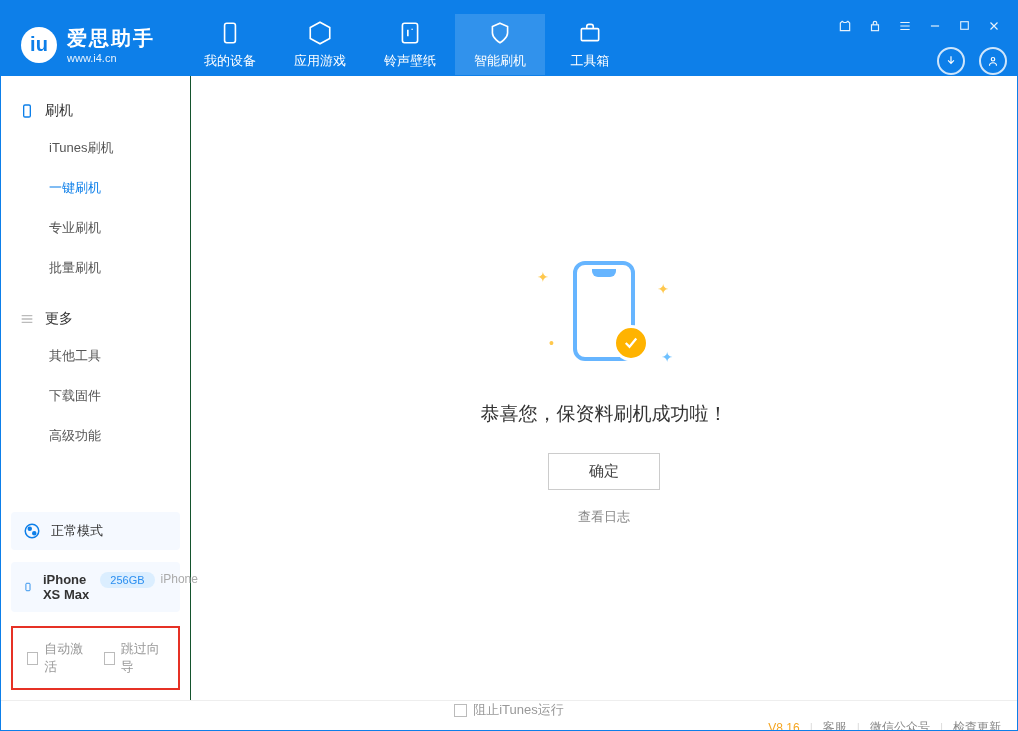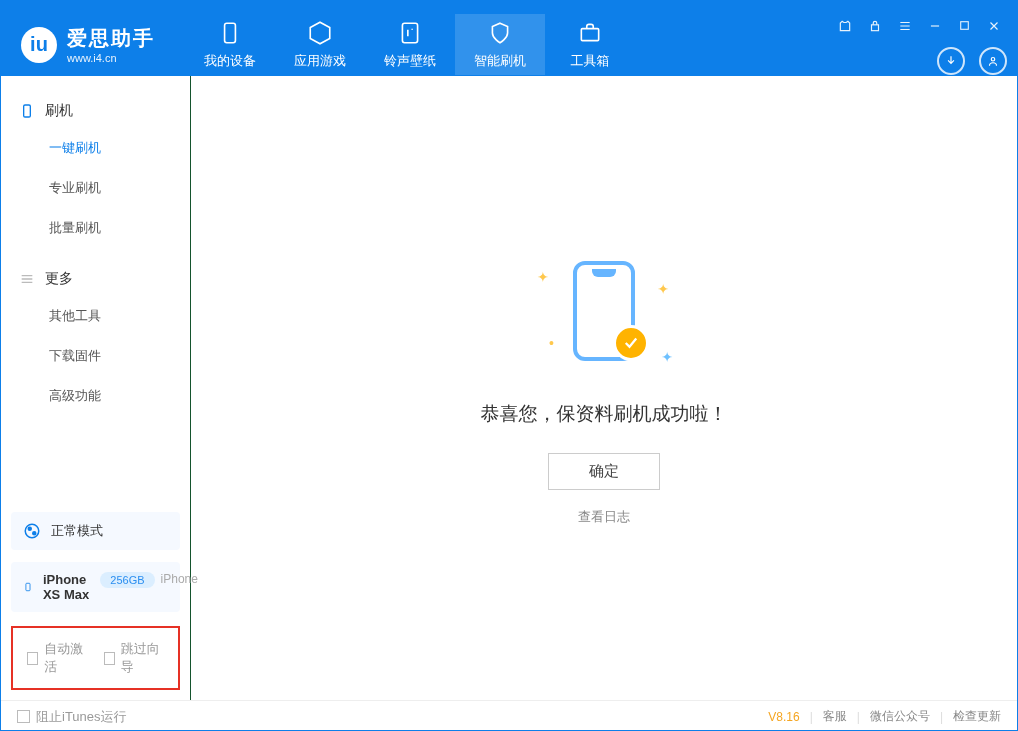--- a/index.html
+++ b/index.html
@@ -46,21 +46,21 @@
 .phone-body::before { content: ""; position: absolute; top: 4px; left: 50%; transform: translateX(-50%); width: 24px; height: 8px; background: #66b5ff; border-radius: 0 0 6px 6px; }
 .check-badge { position: absolute; right: 30px; bottom: 10px; width: 36px; height: 36px; background: #ffb300; border-radius: 50%; display: flex; align-items: center; justify-content: center; border: 3px solid #fff; }
 .sparkle { color: #ffc84d; font-size: 14px; position: absolute; }
 .sparkle.s1 { left: 8px; top: 18px; } .sparkle.s2 { right: 10px; top: 30px; }
 .sparkle.s3 { left: 20px; bottom: 20px; } .sparkle.s4 { right: 6px; bottom: 6px; color:#6ec1ff; }
 
 .success-text { font-size: 19px; color: #333; margin-top: 30px; }
 .ok-btn { margin-top: 26px; padding: 8px 40px; border: 1px solid #ccc; background: #fff; font-size: 15px; color: #444; cursor: pointer; }
 .log-link { margin-top: 18px; font-size: 13px; color: #888; cursor: pointer; }
 
-.footer { height: 32px; border-top: 1px solid #eee; display: flex; align-items: center; padding: 0 16px; font-size: 12px; color: #999; }
+.footer { height: 32px; border-top: 1px solid #eee; display: flex; align-items: center; padding: 0 16px; font-size: 12px; color: #999; flex-direction: column; }
 .footer .cb { color: #999; }
 .footer-right { margin-left: auto; display: flex; align-items: center; gap: 10px; }
 .footer-right .sep { color: #ddd; }
 .footer-link { color: #888; cursor: pointer; }
 .version { color: #f5a623; }
 </style>
 </head>
 <body>
 
 <div class="header">
@@ -160,20 +160,21 @@
 </div>
 
 <div class="body">
   <div class="sidebar">
     <div class="sidebar-section-header">
       <svg width="16" height="16" viewBox="0 0 24 24" fill="none" stroke="#0d7fe9" stroke-width="2">
           <rect x="7" y="3" width="10" height="18" rx="2"></rect>
         </svg>
       <span>刷机</span>
     </div>
+    <div class="sidebar-item">iTunes刷机</div>
     <div class="sidebar-item active">一键刷机</div>
     <div class="sidebar-item">专业刷机</div>
     <div class="sidebar-item">批量刷机</div>
 
     <div class="sidebar-section-header" style="margin-top:14px">
       <svg width="16" height="16" viewBox="0 0 24 24" fill="none" stroke="#bbb" stroke-width="2">
           <path d="M4 7h16M4 12h16M4 17h16"></path>
         </svg>
       <span>更多</span>
     </div>

